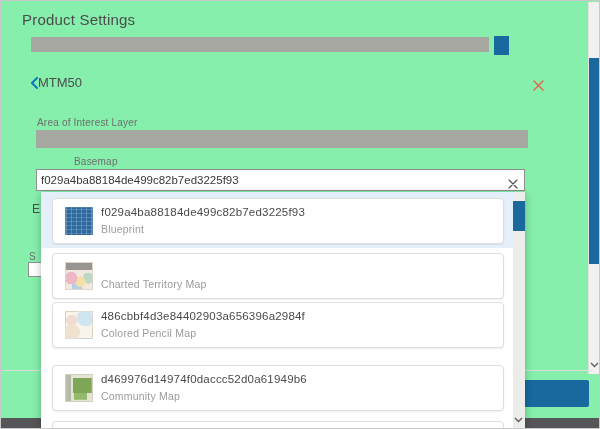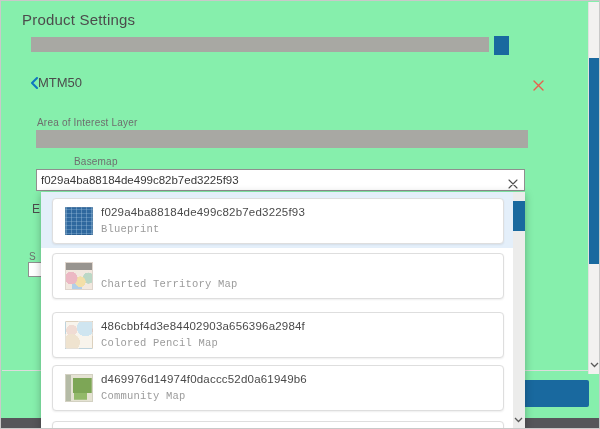--- a/index.html
+++ b/index.html
@@ -60,25 +60,25 @@
 
   .row-highlight { position:absolute; left:0; top:0; width:472px; height:56px; background:#e4effa; }
 
   .dd-card {
     position:absolute; left:11px; width:452px; height:46px;
     background:#fff; border:1px solid #dedede; border-radius:4px;
     box-shadow:0 1px 2px rgba(0,0,0,.07); cursor:pointer;
   }
   .dd-card .thumb-img { position:absolute; left:12px; top:8px; width:28px; height:28px; border:1px solid rgba(0,0,0,.08); }
   .dd-card .id-text { position:absolute; left:48px; top:7px; font-size:11.5px; color:#4a4a4a; letter-spacing:.2px; }
-  .dd-card .name-text { position:absolute; left:48px; top:24px; font-size:10.5px; color:#9b9b9b; letter-spacing:.2px;font-family:Liberation Mono, monospace; }
+  .dd-card .name-text { position:absolute; left:48px; top:24px; font-size:10.5px; color:#9b9b9b; letter-spacing:.2px; }
 
   .card-1 { top:6px; }
   .card-2 { top:61px; }
-  .card-3 { top:120px;text-align:right; }
+  .card-3 { top:110px;text-align:right; }
   .card-4 { top:173px; }
   .card-5 { top:229px; height:30px; }
 
   
   .th-blueprint {
     background-color:#2f689e;
     background-image:
       repeating-linear-gradient(90deg, rgba(173,205,231,.35) 0 1px, transparent 1px 5px),
       repeating-linear-gradient(0deg, rgba(173,205,231,.28) 0 1px, transparent 1px 4px);
   }

